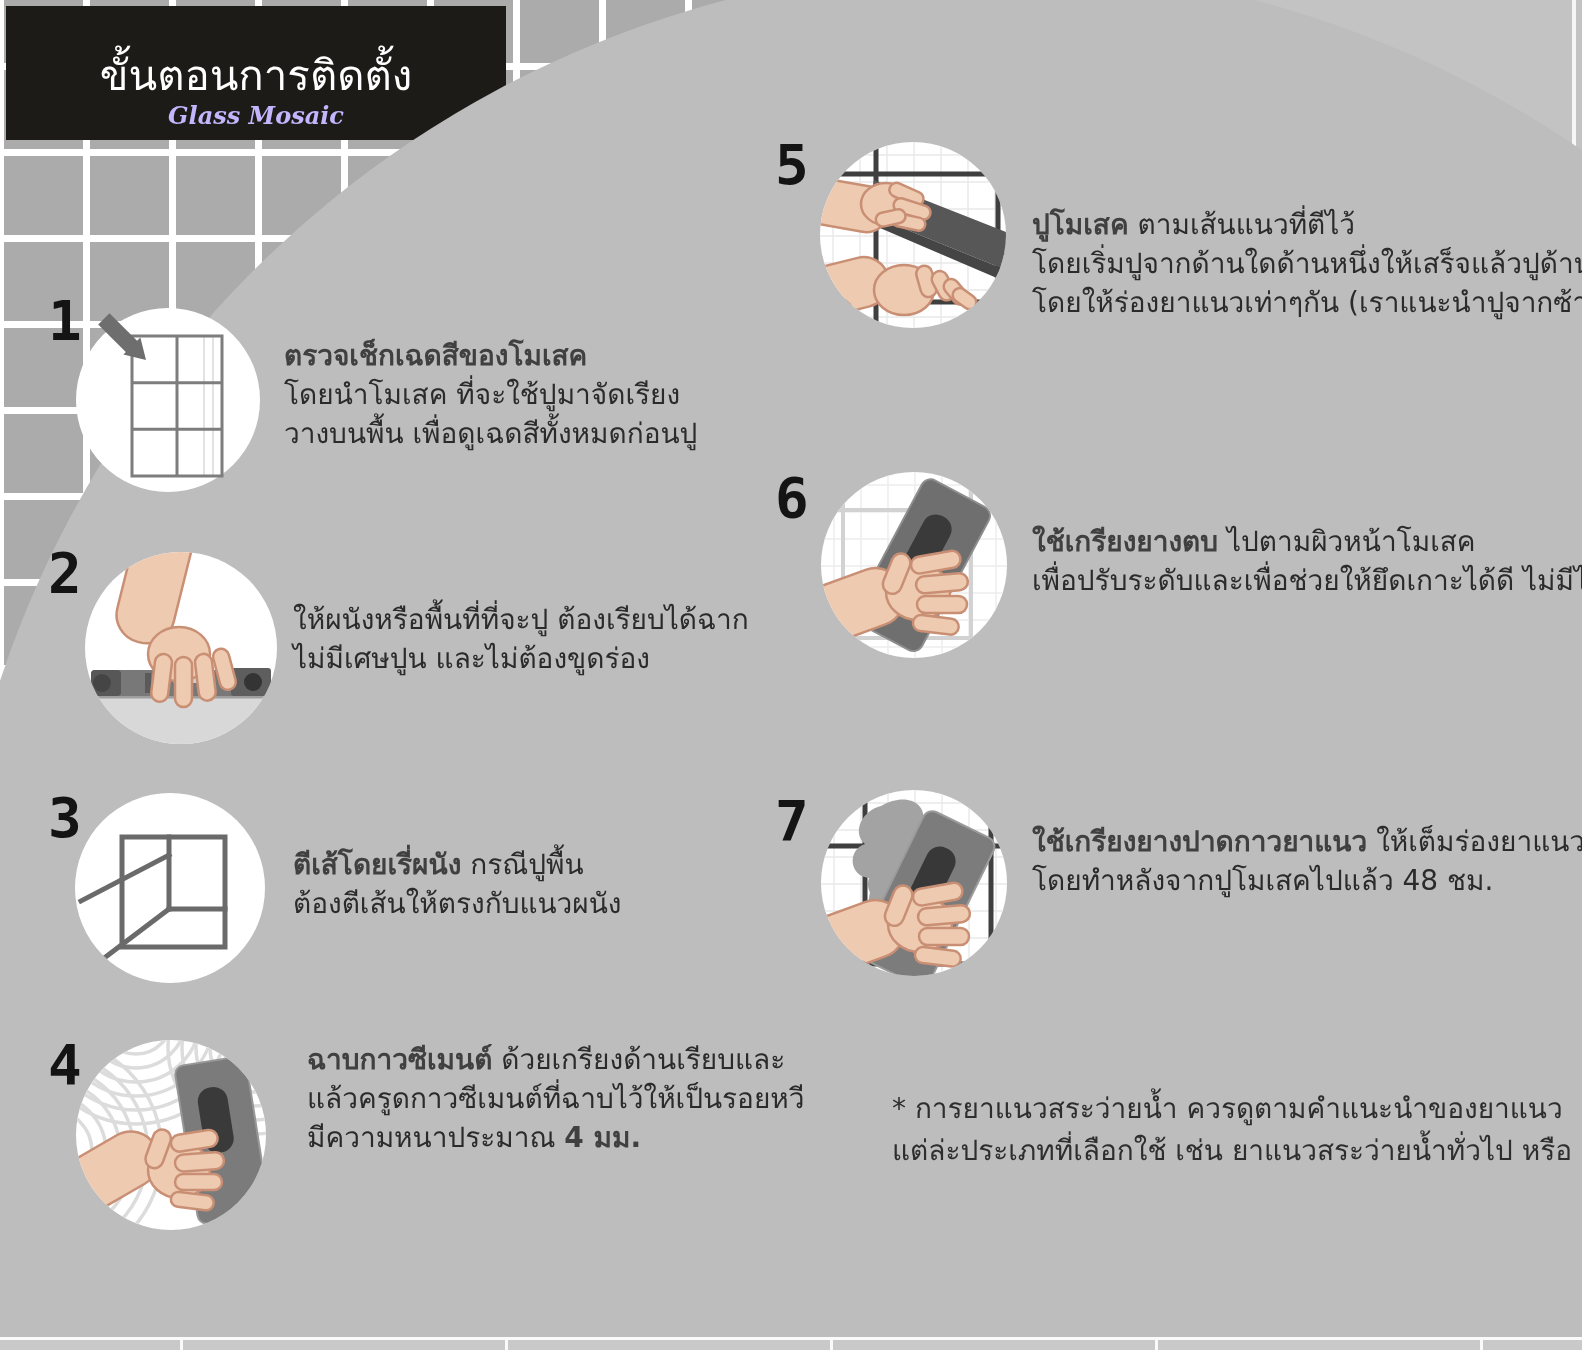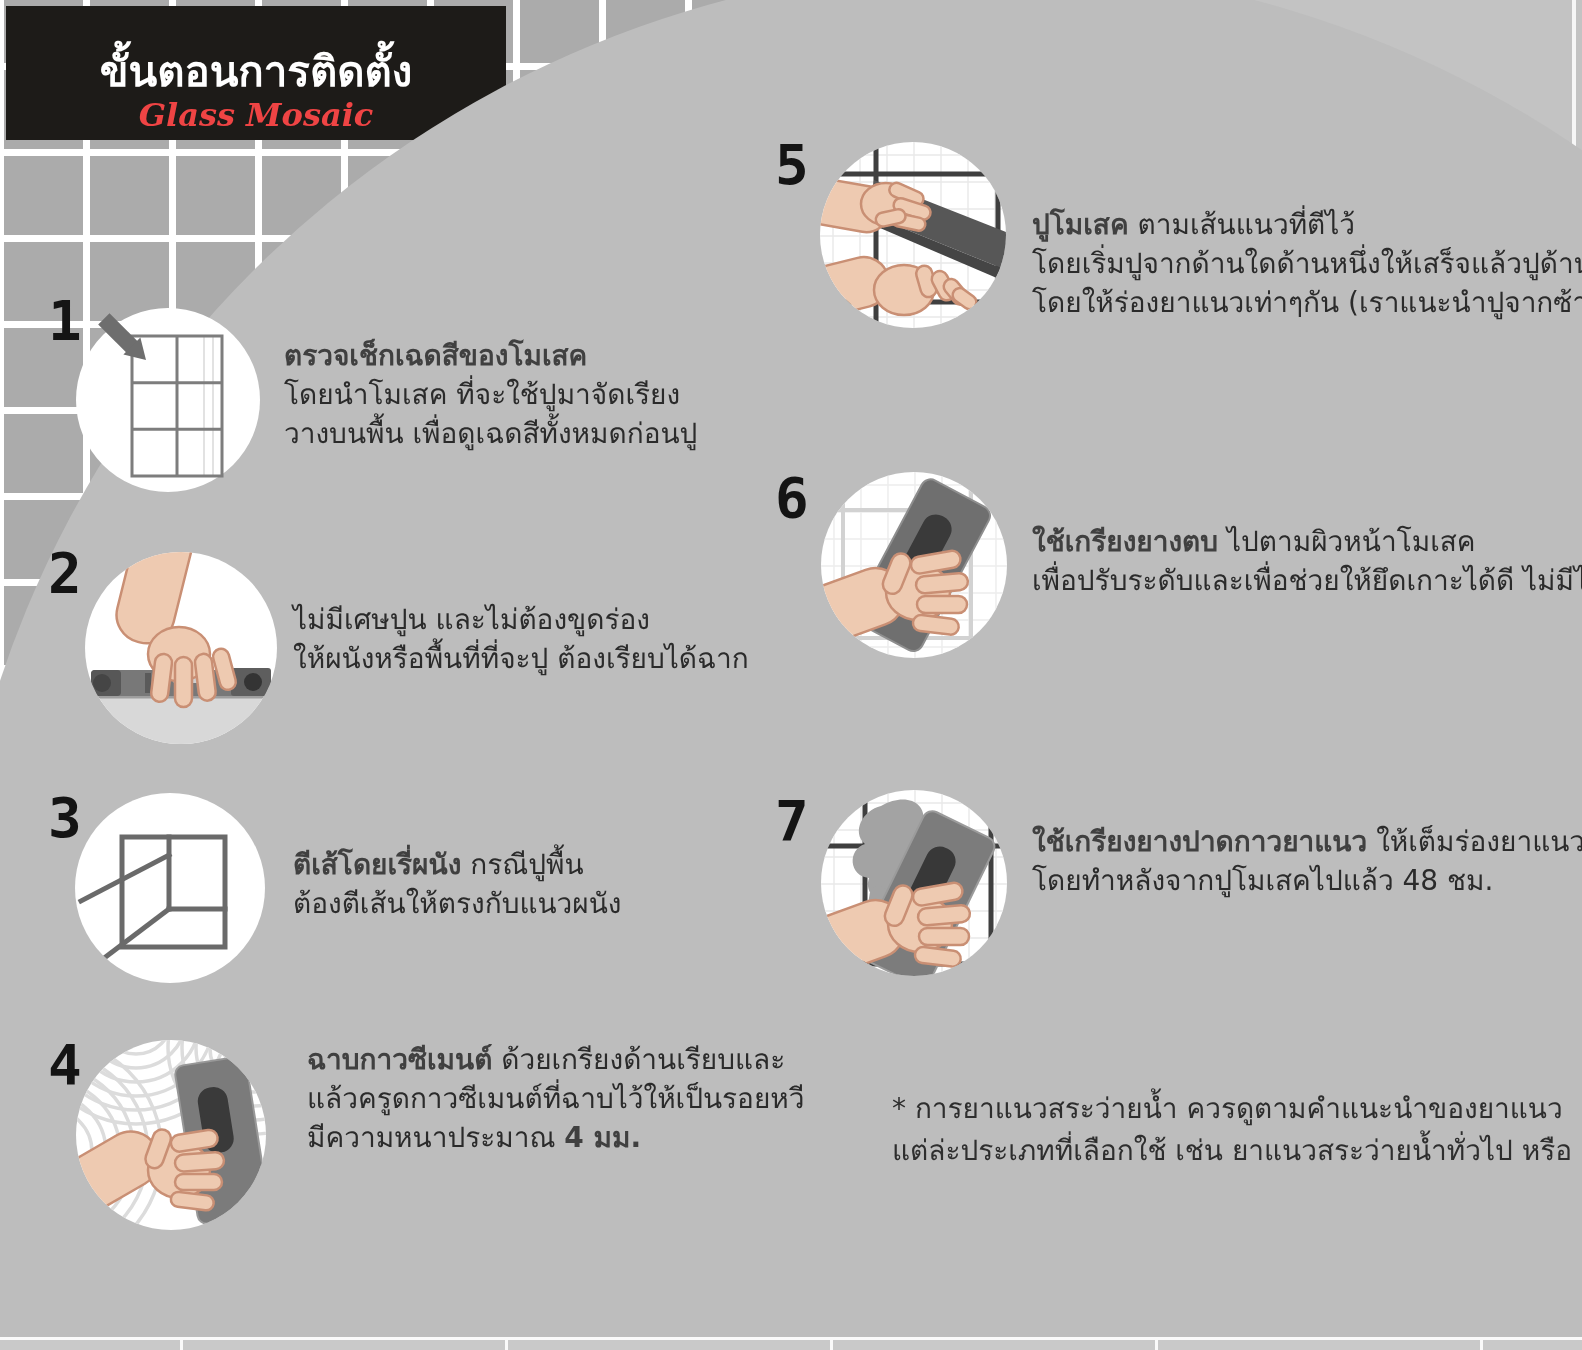--- a/index.html
+++ b/index.html
@@ -8,22 +8,22 @@
   
   .wall-grout-v{position:absolute;left:1572px;top:0;width:4px;height:150px;background:rgba(255,255,255,.85);z-index:1;}
   
   .tiles{position:absolute;left:0;top:0;width:742px;height:748px;z-index:1;
          background-color:#ababab;
          background-image:linear-gradient(to right,#ffffff 0 7px,transparent 7px),
                           linear-gradient(to bottom,#ffffff 0 7px,transparent 7px);
          background-size:86px 86px;background-position:-3px 63px;}
   .title-block{position:absolute;left:6px;top:6px;width:500px;height:134px;background:#1d1b18;z-index:2;
                display:flex;flex-direction:column;align-items:center;justify-content:center;}
-  .title-th{color:#ffffff;font-size:42px;font-weight:700;line-height:1.15;margin-top:36px;}
-  .title-en{color:#ef4444;font-size:32px;font-weight:700;font-style:italic;
+  .title-th{color:#ffffff;font-size:42px;font-weight:400;line-height:1.15;margin-top:36px;}
+  .title-en{color:#c4b5fd;font-size:24px;font-weight:700;font-style:italic;
             font-family:"DejaVu Serif","Liberation Serif",serif;margin-top:0;}
   .big-circle{position:absolute;left:-53px;top:-34px;width:2086px;height:2086px;border-radius:50%;
               background:#bdbdbd;z-index:3;}
   .num{position:absolute;z-index:5;color:#141414;font-weight:700;font-size:56px;
        font-family:"DejaVu Sans Mono","Liberation Mono",monospace;}
   .circ{position:absolute;z-index:5;border-radius:50%;}
   .circ svg{display:block;}
   .txt{position:absolute;z-index:5;color:#2b2b2b;font-size:28px;line-height:39px;white-space:nowrap;}
   .b{font-weight:700;color:#404040;}
   .footnote{position:absolute;left:892px;top:1088px;z-index:5;color:#2e2e2e;font-size:28px;line-height:42px;white-space:nowrap;}
@@ -96,22 +96,22 @@
           <ellipse cx="94" cy="102" rx="31" ry="27"></ellipse>
           <rect x="71" y="102" width="17" height="48" rx="8.5" transform="rotate(7 79 102)"></rect>
           <rect x="90" y="105" width="17" height="50" rx="8.5"></rect>
           <rect x="109" y="102" width="17" height="47" rx="8.5" transform="rotate(-7 117 102)"></rect>
           <rect x="126" y="97" width="16" height="42" rx="8" transform="rotate(-15 134 97)"></rect>
         </g>
       </g>
     </svg>
   </div>
   <div class="txt" style="left:293px;top:600px;">
+    <div>ให้ผนังหรือพื้นที่ที่จะปู ต้องเรียบได้ฉาก</div>
     <div>ไม่มีเศษปูน  และไม่ต้องขูดร่อง</div>
-    <div>ให้ผนังหรือพื้นที่ที่จะปู ต้องเรียบได้ฉาก</div>
   </div>
 
   <div class="num" style="left:48px;top:785px;">3</div>
   <div class="circ" style="left:75px;top:793px;width:190px;height:190px;">
     <svg width="190" height="190" viewBox="0 0 190 190">
       <clipPath id="cp3">
           <circle cx="95" cy="95" r="95"></circle>
         </clipPath>
       <circle cx="95" cy="95" r="95" fill="#ffffff"></circle>
       <g clip-path="url(#cp3)" stroke="#6a6a6a" stroke-width="5" fill="none" stroke-linecap="square">

